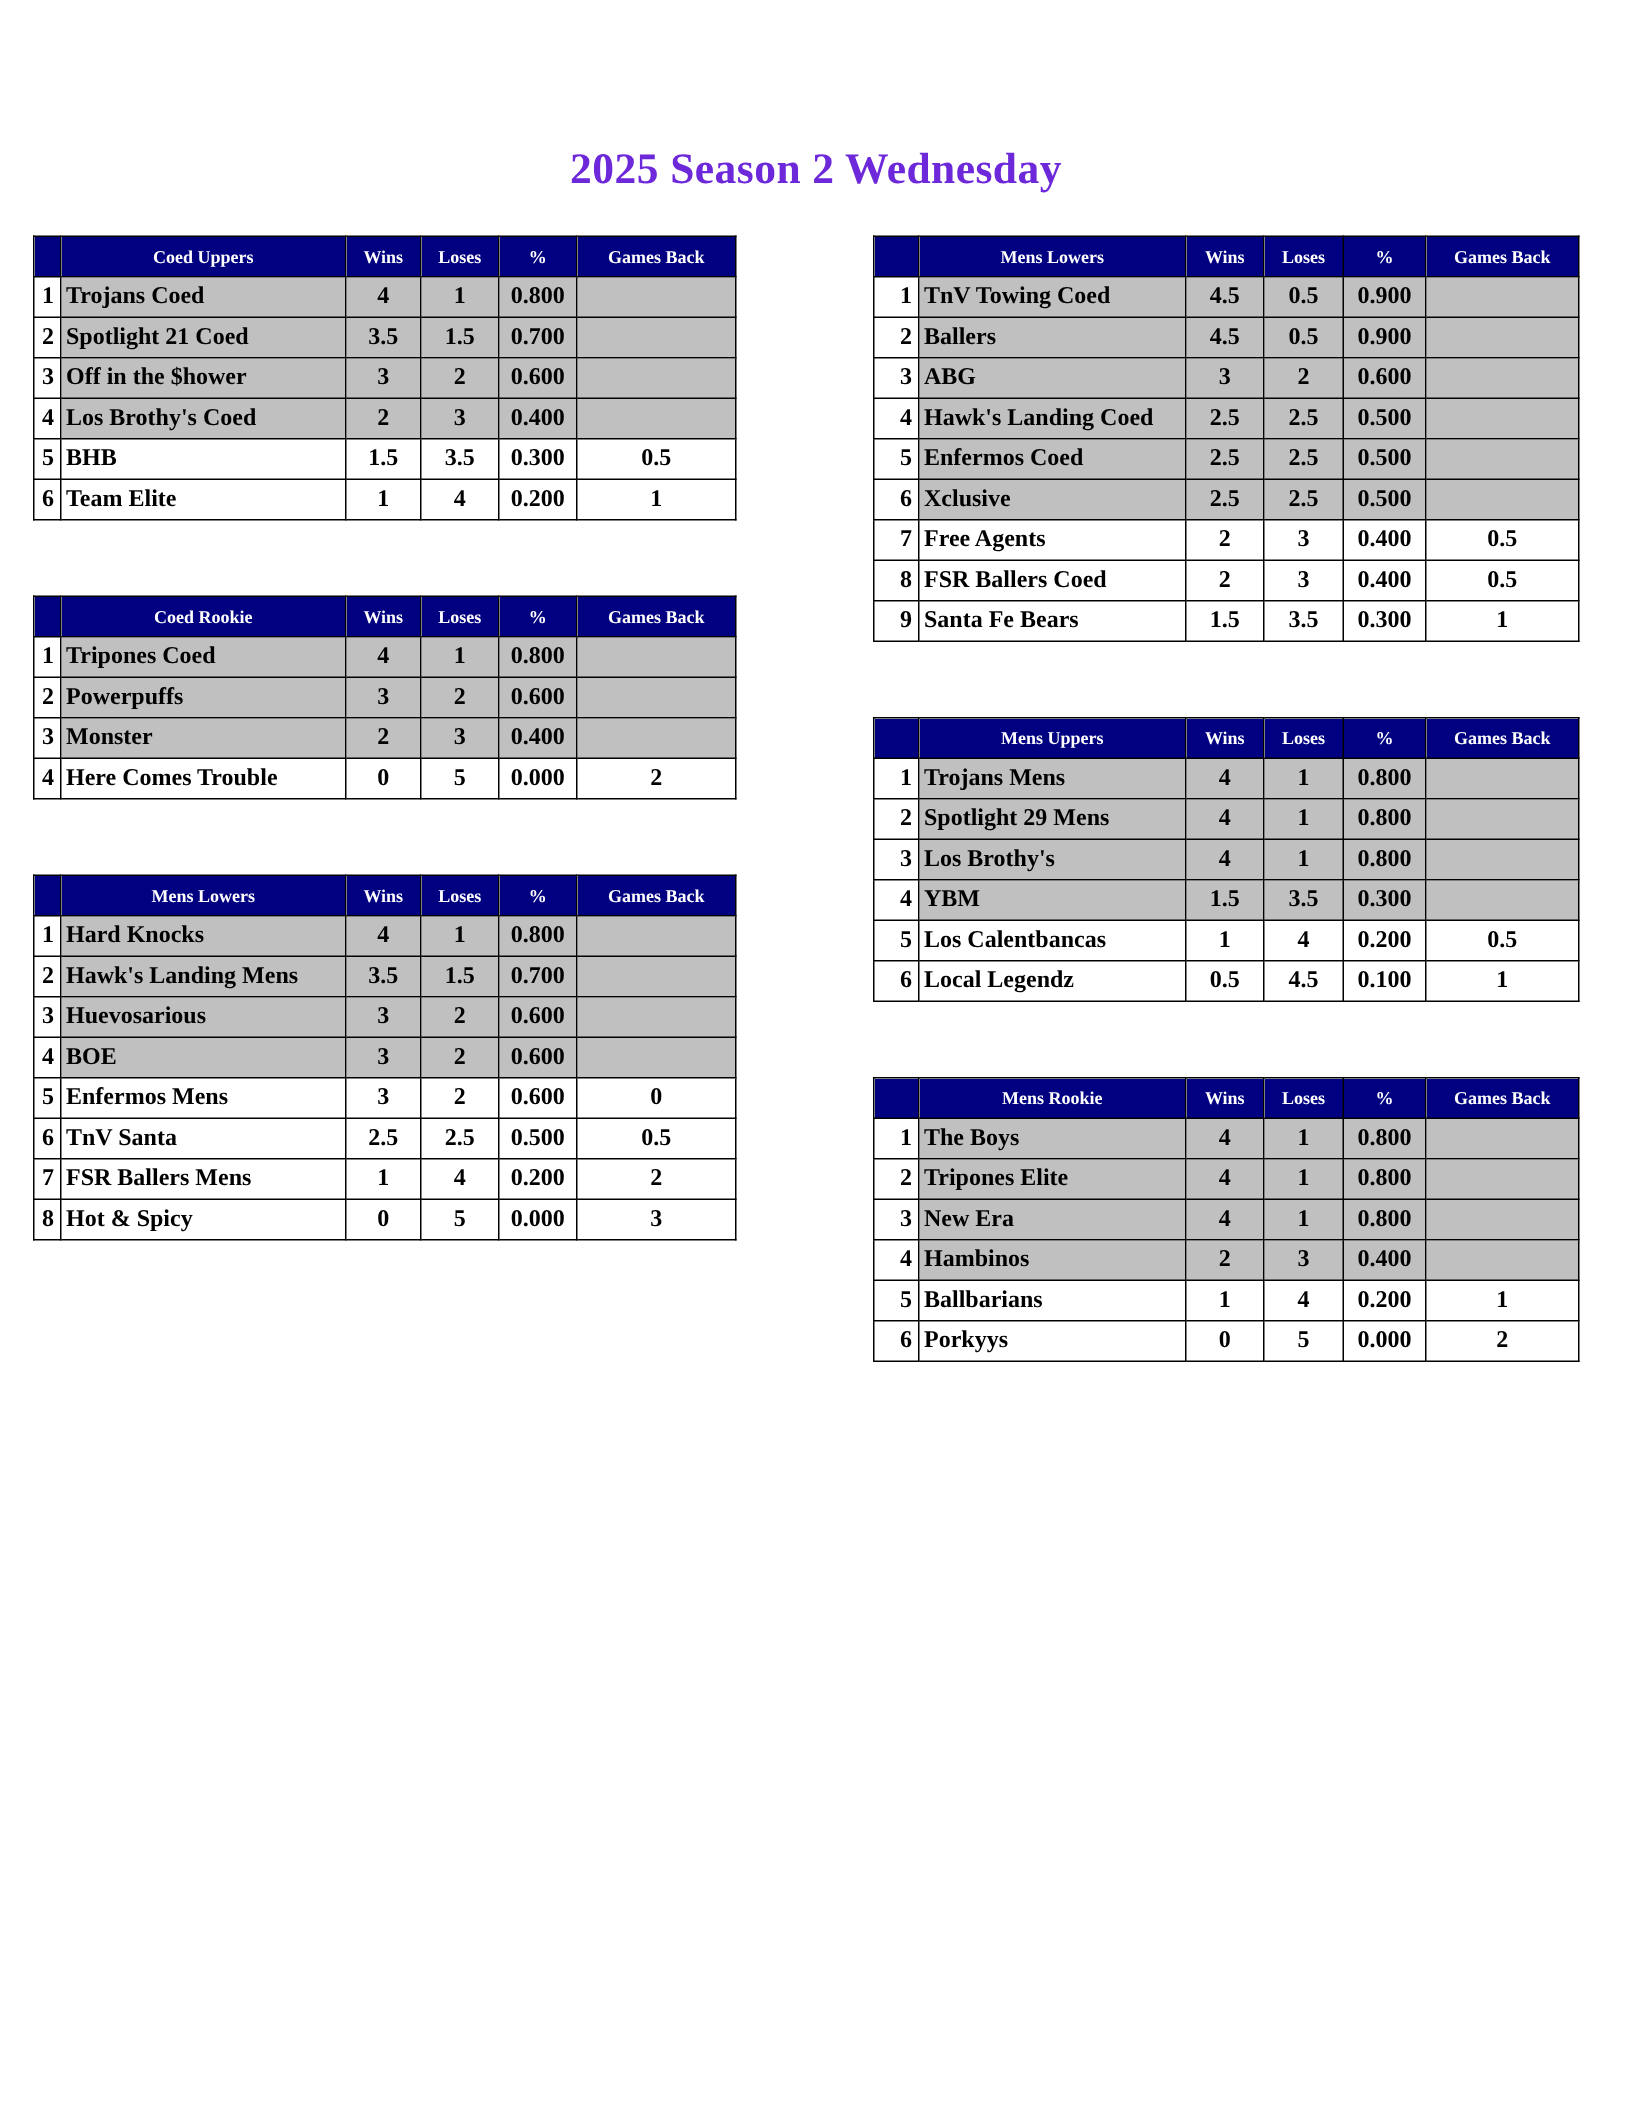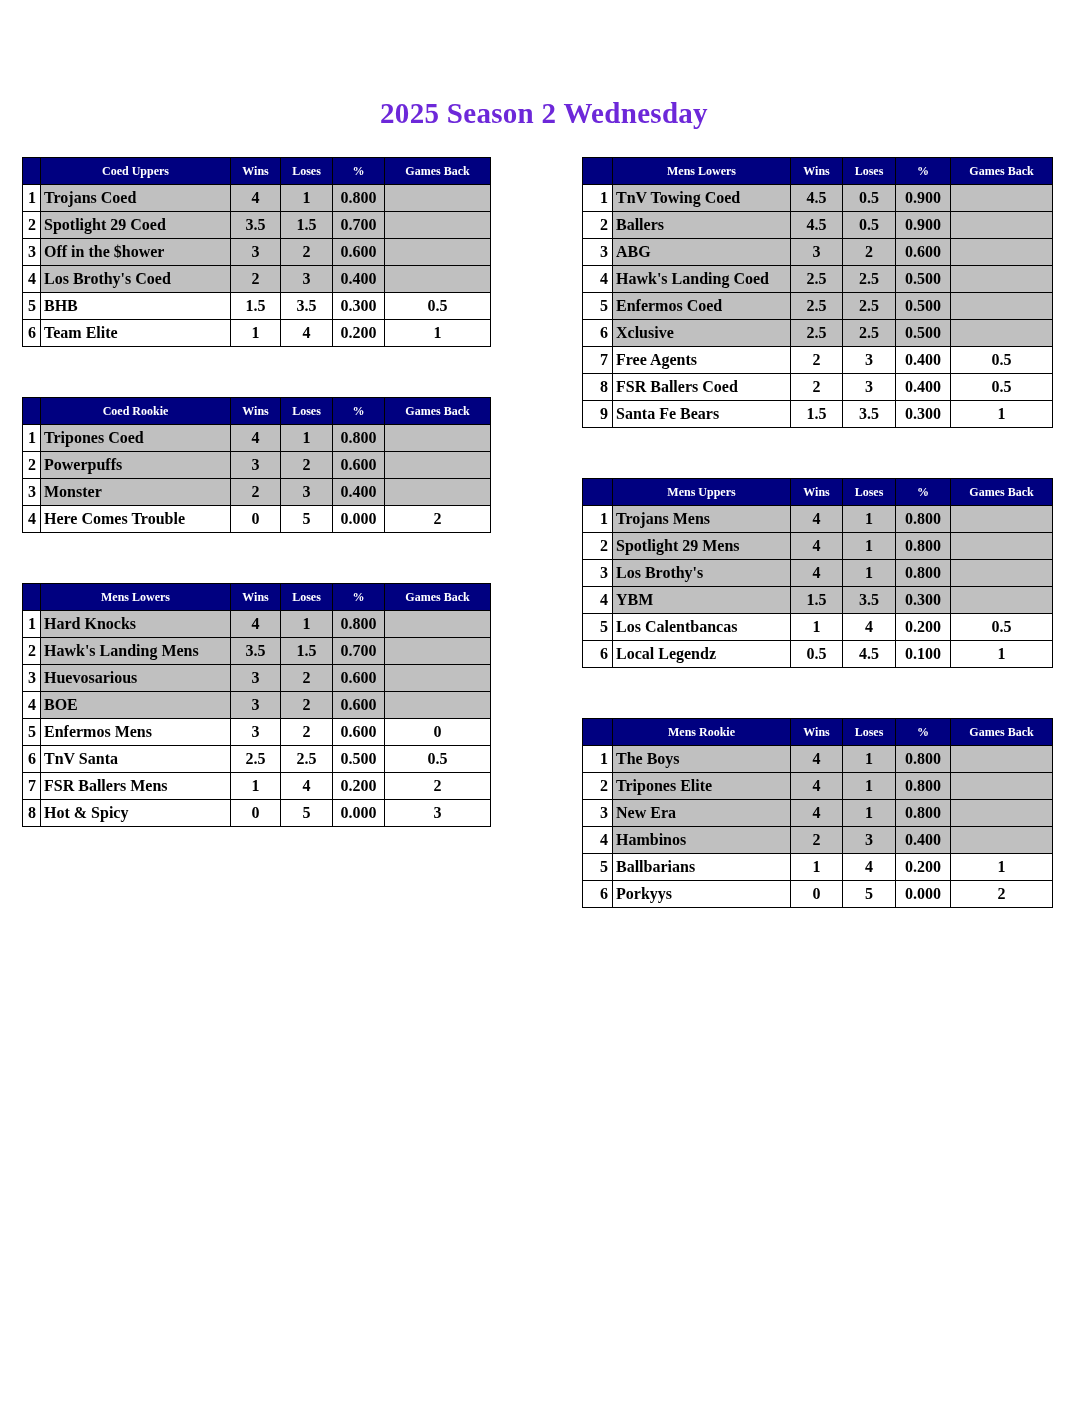--- a/index.html
+++ b/index.html
@@ -68,21 +68,21 @@
           <tr class="shaded">
             <td class="rank">1</td>
             <td class="team">Trojans Coed</td>
             <td class="num">4</td>
             <td class="num">1</td>
             <td class="num">0.800</td>
             <td class="num"></td>
           </tr>
           <tr class="shaded">
             <td class="rank">2</td>
-            <td class="team">Spotlight 29 Coed</td>
+            <td class="team">Spotlight 21 Coed</td>
             <td class="num">3.5</td>
             <td class="num">1.5</td>
             <td class="num">0.700</td>
             <td class="num"></td>
           </tr>
           <tr class="shaded">
             <td class="rank">3</td>
             <td class="team">Off in the $hower</td>
             <td class="num">3</td>
             <td class="num">2</td>

